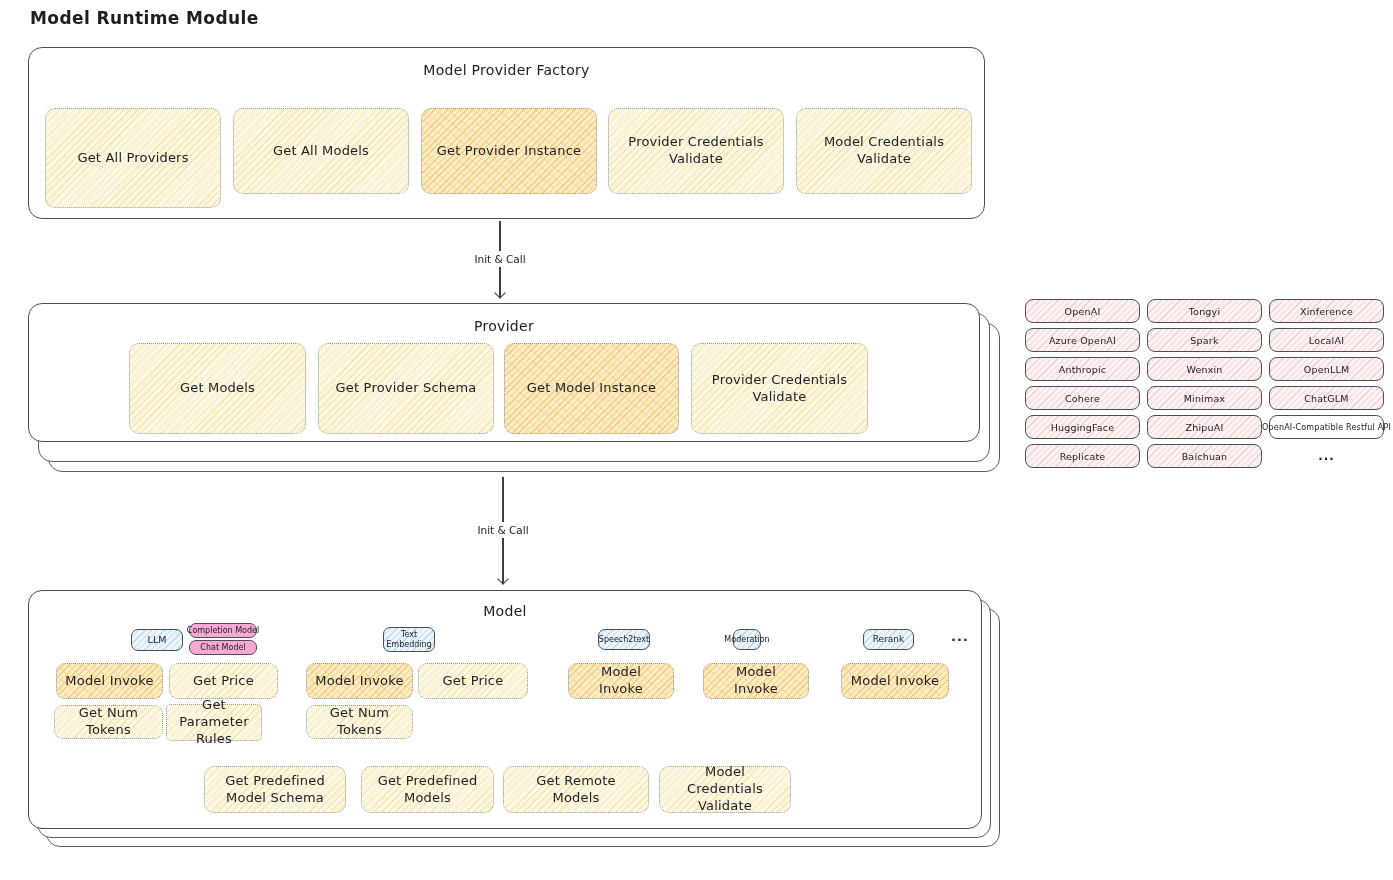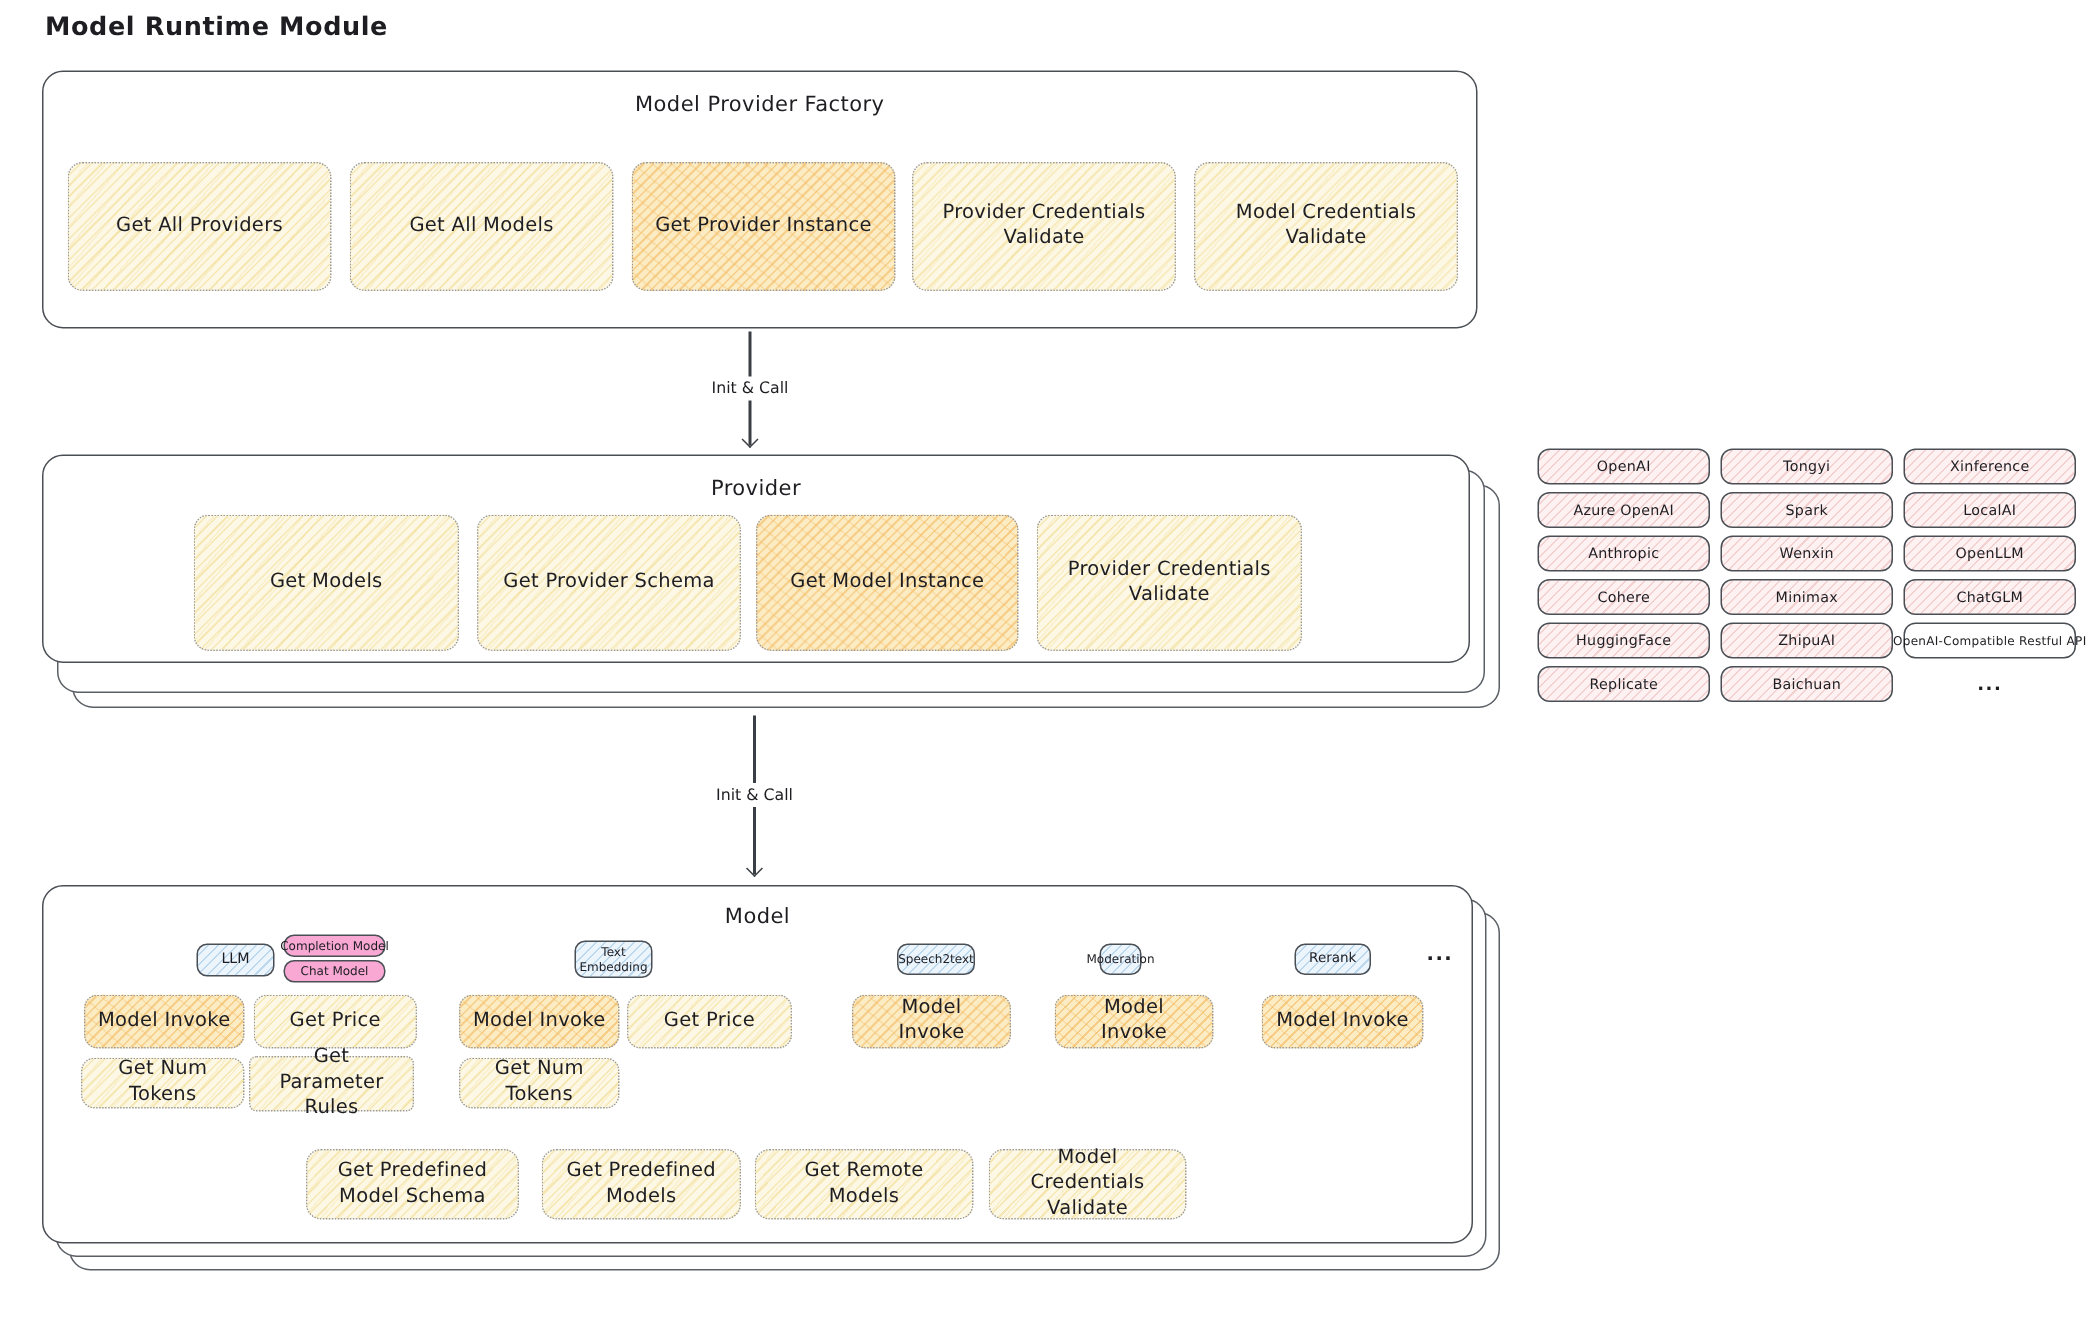--- a/index.html
+++ b/index.html
@@ -80,21 +80,21 @@
     transform:rotate(45deg);margin-top:-8px;flex:0 0 auto;
   }
 </style>
 </head>
 <body>
 
 <div class="page-title">Model Runtime Module</div>
 
 <div class="panel" style="left:28px;top:47px;width:957px;height:172px;">
   <div class="panel-title">Model Provider Factory</div>
-  <div class="chip fill-yellow" style="left:16px;top:60px;width:176px;height:86px;">Get All Providers</div>
+  <div class="chip fill-yellow" style="left:16px;top:60px;width:176px;height:100px;">Get All Providers</div>
   <div class="chip fill-yellow" style="left:204px;top:60px;width:176px;height:86px;">Get All Models</div>
   <div class="chip fill-orange" style="left:392px;top:60px;width:176px;height:86px;">Get Provider Instance</div>
   <div class="chip fill-yellow" style="left:579px;top:60px;width:176px;height:86px;">Provider Credentials Validate</div>
   <div class="chip fill-yellow" style="left:767px;top:60px;width:176px;height:86px;">Model Credentials Validate</div>
 </div>
 
 <div class="arrow" style="left:466px;top:221px;width:68px;height:76px;">
   <span class="seg"></span>
   <span class="arrow-label">Init &amp; Call</span>
   <span class="seg"></span>
@@ -155,20 +155,20 @@
 
   <div class="chip fill-orange" style="left:27px;top:72px;width:107px;height:36px;border-radius:9px;">Model Invoke</div>
   <div class="chip fill-yellow" style="left:140px;top:72px;width:109px;height:36px;border-radius:9px;">Get Price</div>
   <div class="chip fill-orange" style="left:277px;top:72px;width:107px;height:36px;border-radius:9px;">Model Invoke</div>
   <div class="chip fill-yellow" style="left:389px;top:72px;width:110px;height:36px;border-radius:9px;">Get Price</div>
   <div class="chip fill-orange" style="left:539px;top:72px;width:106px;height:36px;border-radius:9px;">Model Invoke</div>
   <div class="chip fill-orange" style="left:674px;top:72px;width:106px;height:36px;border-radius:9px;">Model Invoke</div>
   <div class="chip fill-orange" style="left:812px;top:72px;width:108px;height:36px;border-radius:9px;">Model Invoke</div>
 
   <div class="chip fill-yellow" style="left:25px;top:114px;width:109px;height:34px;border-radius:9px;">Get Num Tokens</div>
-  <div class="chip fill-yellow" style="left:137px;top:113px;width:110px;height:37px;border-radius:5px;">Get Parameter Rules</div>
+  <div class="chip fill-yellow" style="left:137px;top:113px;width:96px;height:37px;border-radius:5px;">Get Parameter Rules</div>
   <div class="chip fill-yellow" style="left:277px;top:114px;width:107px;height:34px;border-radius:9px;">Get Num Tokens</div>
 
   <div class="chip fill-yellow" style="left:175px;top:175px;width:142px;height:47px;border-radius:10px;">Get Predefined Model Schema</div>
   <div class="chip fill-yellow" style="left:332px;top:175px;width:133px;height:47px;border-radius:10px;">Get Predefined Models</div>
   <div class="chip fill-yellow" style="left:474px;top:175px;width:146px;height:47px;border-radius:10px;">Get Remote Models</div>
   <div class="chip fill-yellow" style="left:630px;top:175px;width:132px;height:47px;border-radius:10px;">Model Credentials Validate</div>
 </div>
 
 </body></html>

